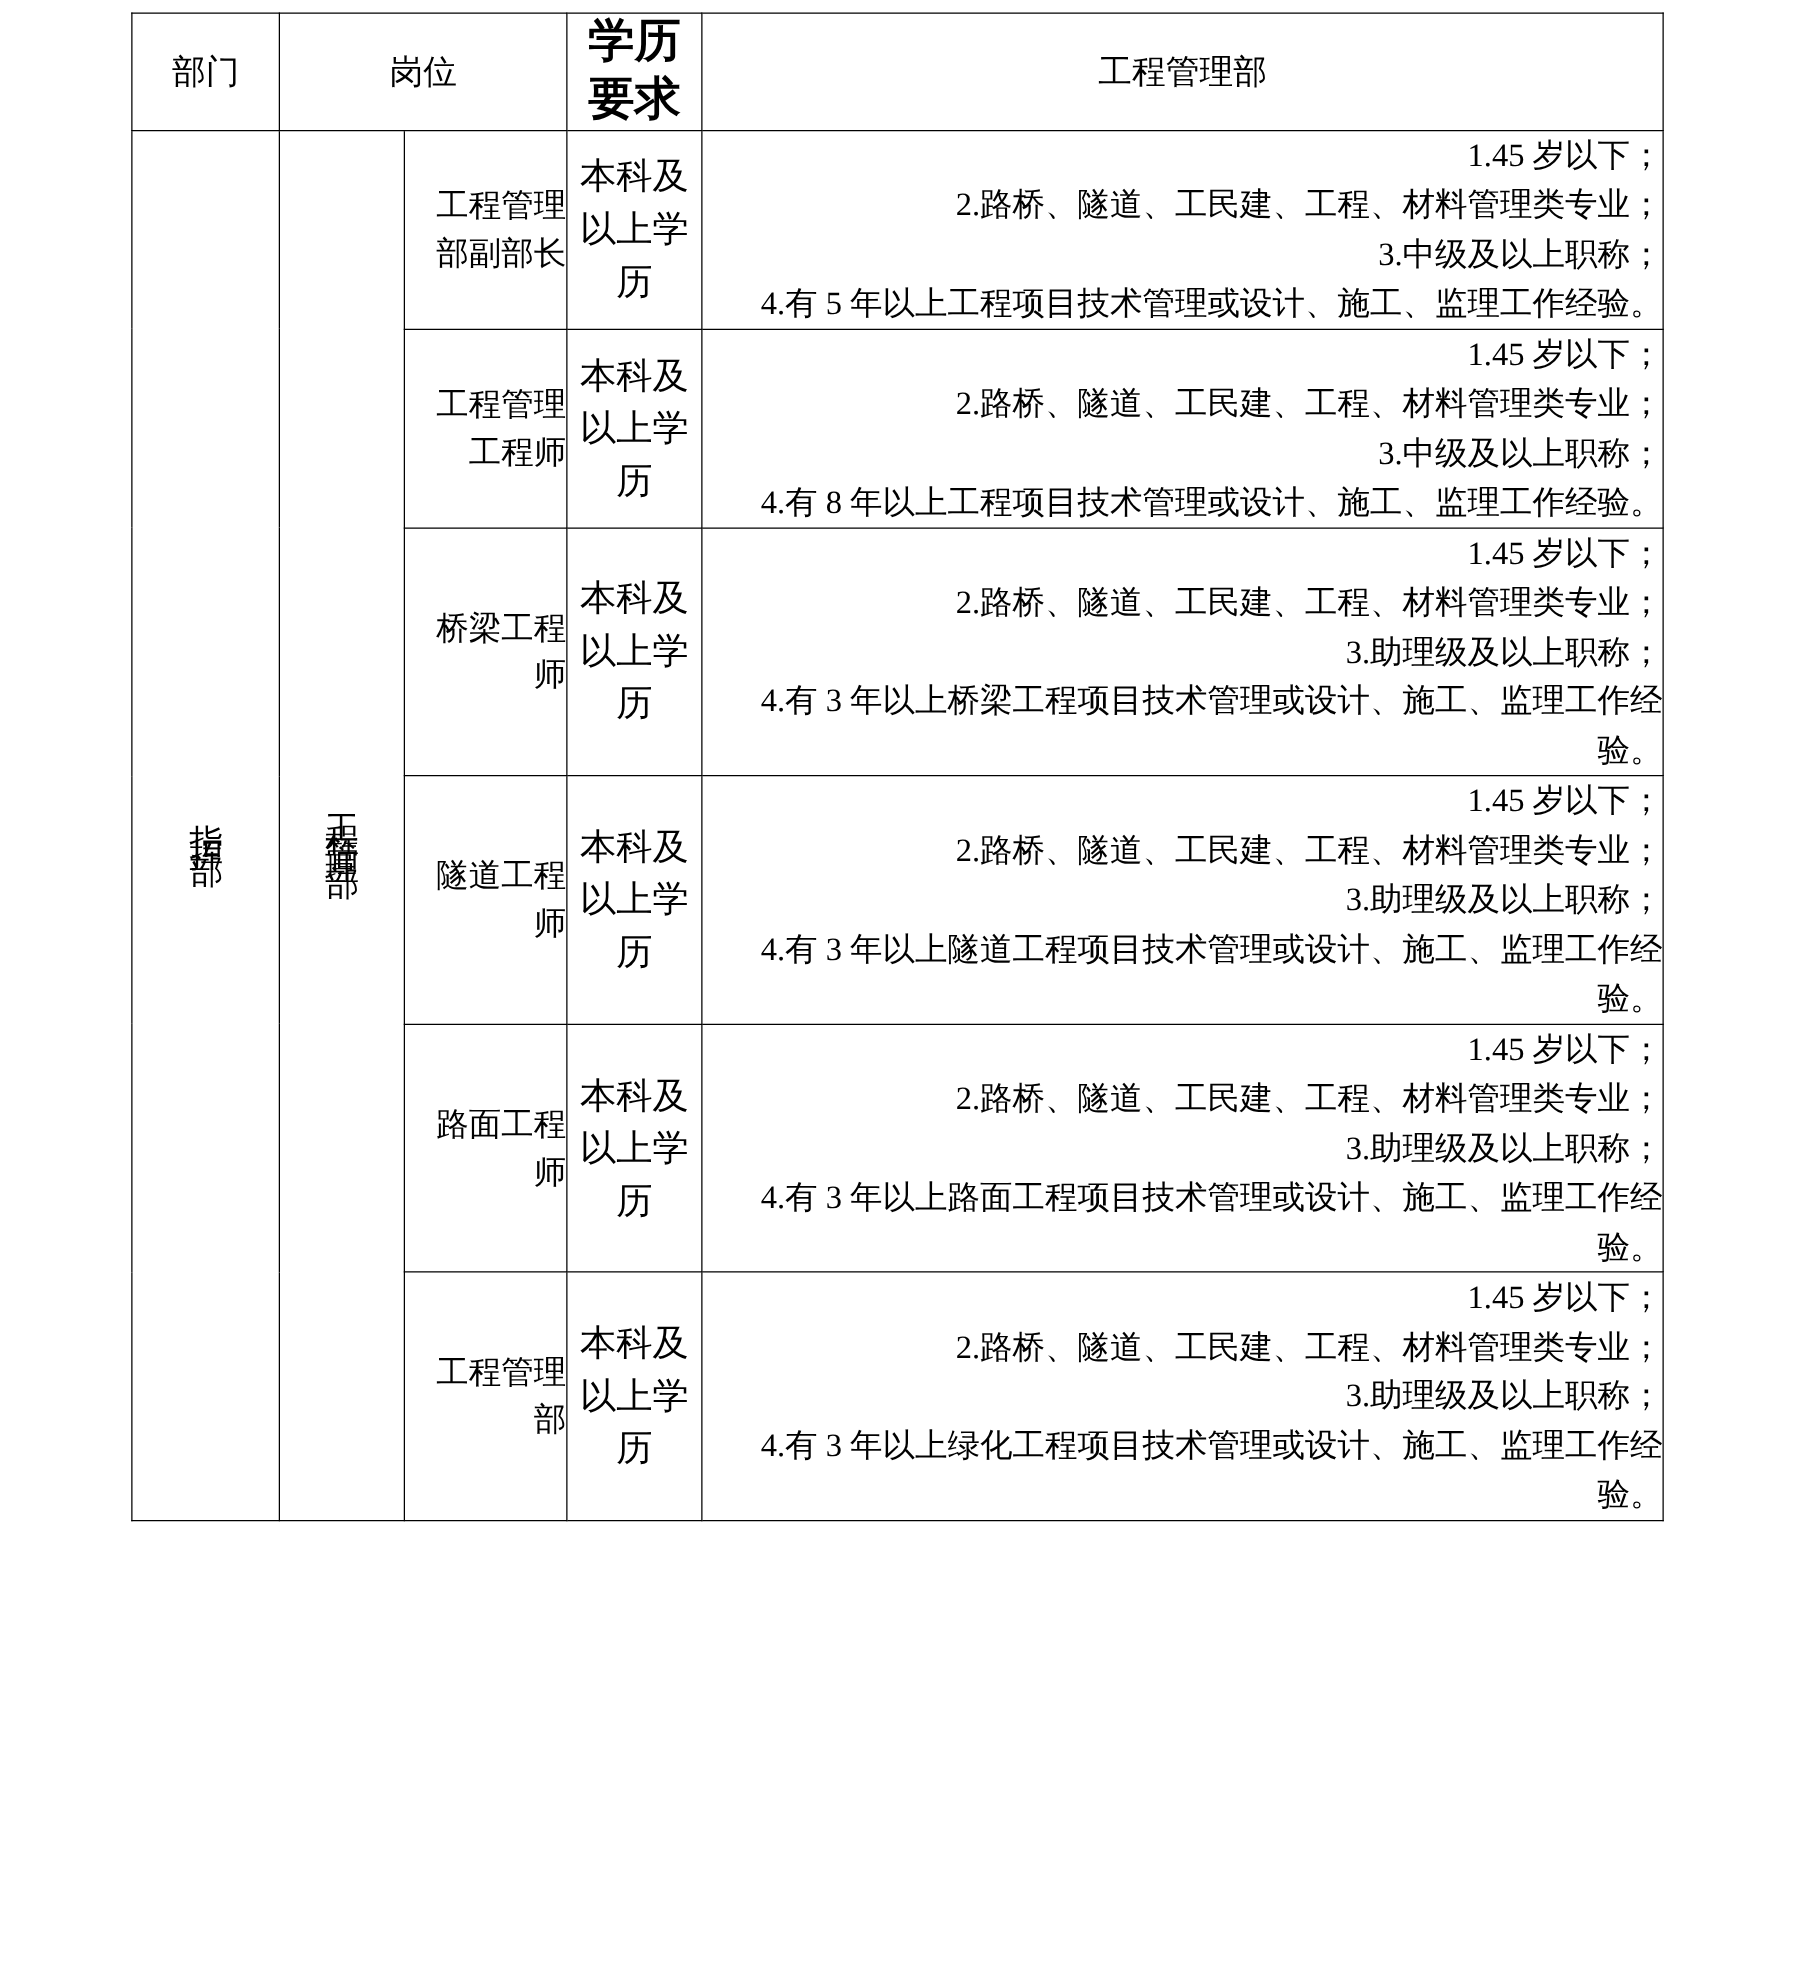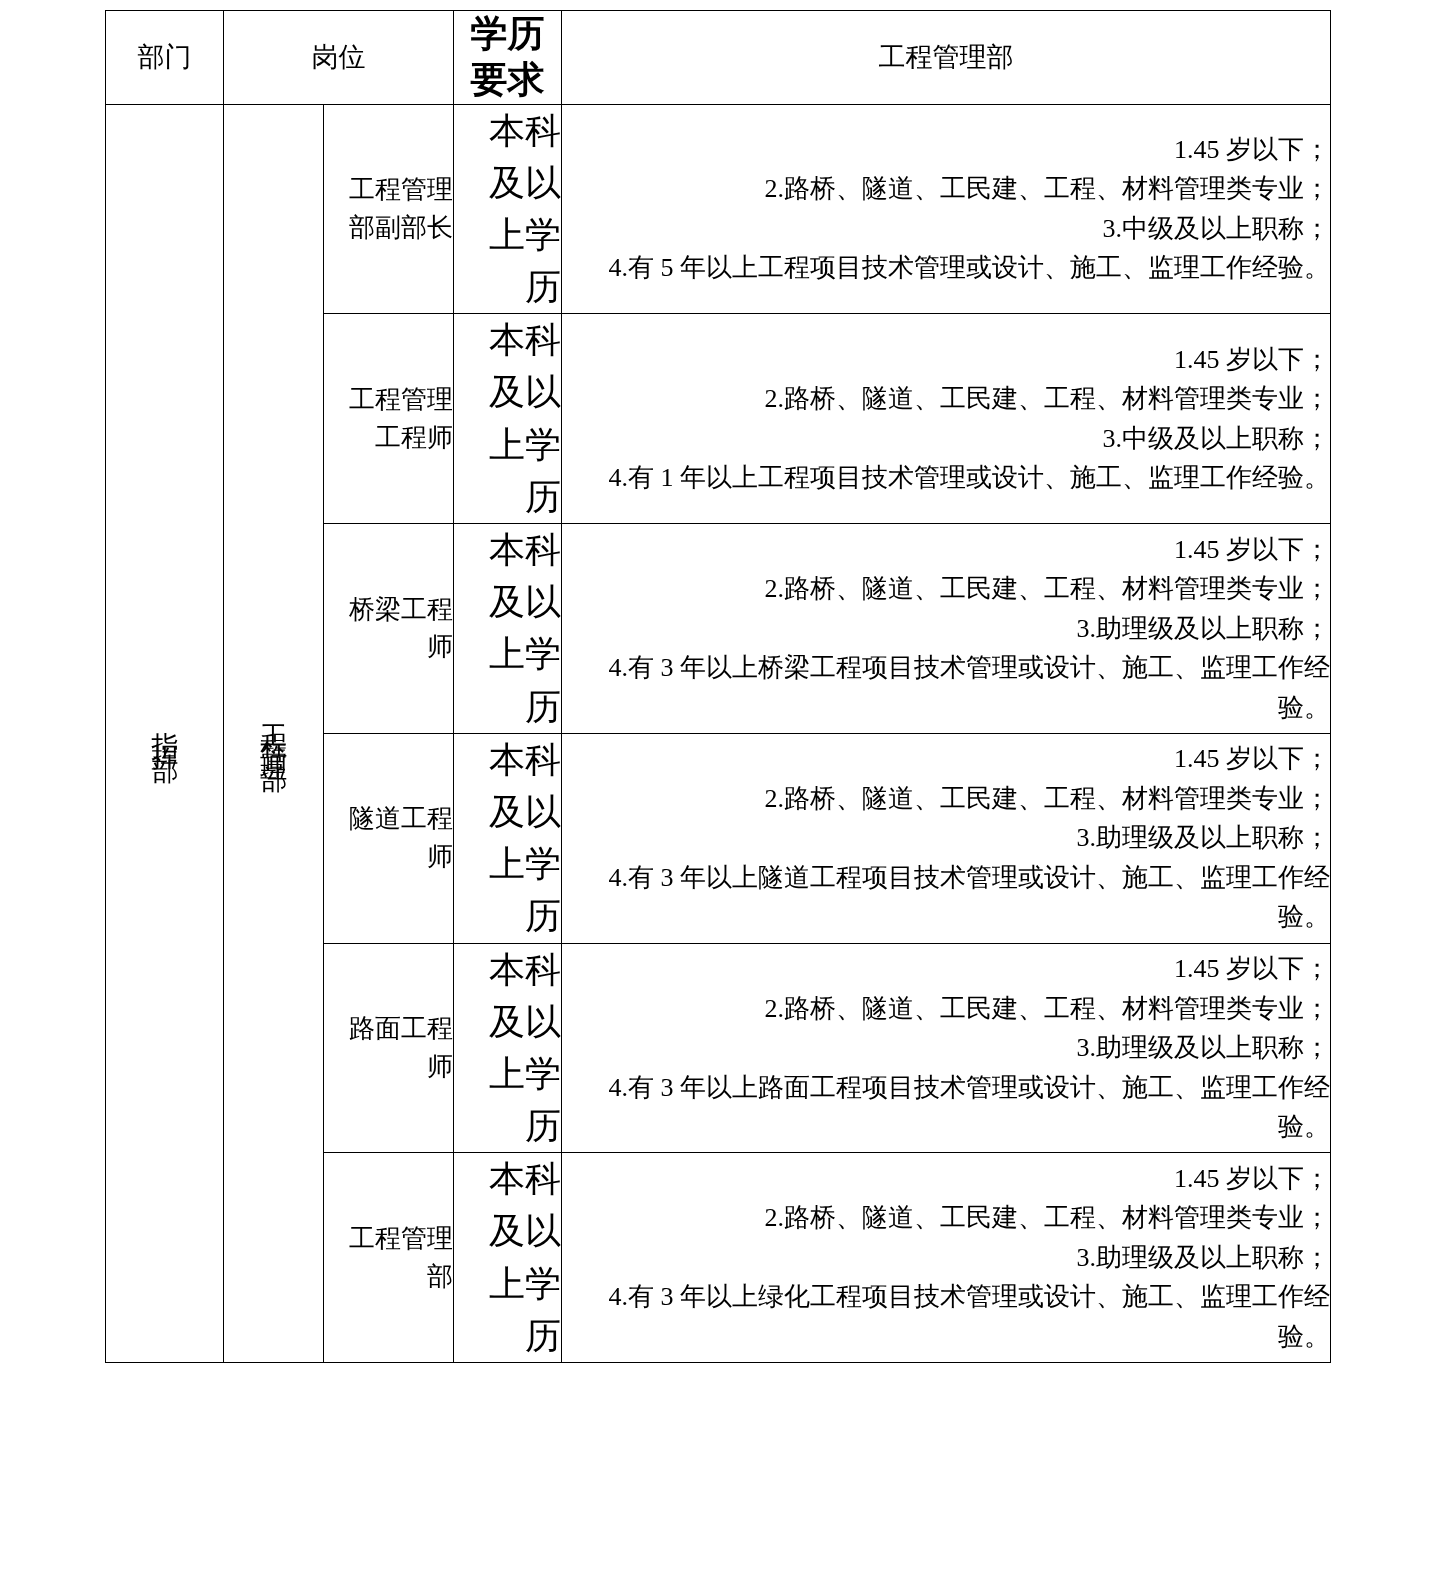--- a/index.html
+++ b/index.html
@@ -70,22 +70,22 @@
     line-height: 1.6;
     font-size: 27px;
   }
   .post-cell {
     text-align: right;
     font-size: 26px;
     line-height: 1.45;
     padding: 8px 12px;
   }
   .edu-cell {
-    text-align: right;
-    font-size: 36px;
+    text-align: center;
+    font-size: 29px;
     line-height: 1.45;
     padding: 8px 8px;
     margin-top: 23px;
   }
   .req-cell {
     text-align: right;
     font-size: 26px;
     line-height: 1.52;
     padding: 10px 14px 12px 14px;
   }
@@ -133,21 +133,21 @@
         </td>
       </tr>
 
       <tr>
         <td class="post-cell">工程管理工程师</td>
         <td class="edu-cell">本科及以上学历</td>
         <td class="req-cell">
           <div class="line">1.45 岁以下；</div>
           <div class="line">2.路桥、隧道、工民建、工程、材料管理类专业；</div>
           <div class="line">3.中级及以上职称；</div>
-          <div class="line">4.有 1 年以上工程项目技术管理或设计、施工、监理工作经验。</div>
+          <div class="line">4.有 8 年以上工程项目技术管理或设计、施工、监理工作经验。</div>
         </td>
       </tr>
 
       <tr>
         <td class="post-cell">桥梁工程师</td>
         <td class="edu-cell">本科及以上学历</td>
         <td class="req-cell">
           <div class="line">1.45 岁以下；</div>
           <div class="line">2.路桥、隧道、工民建、工程、材料管理类专业；</div>
           <div class="line">3.助理级及以上职称；</div>

